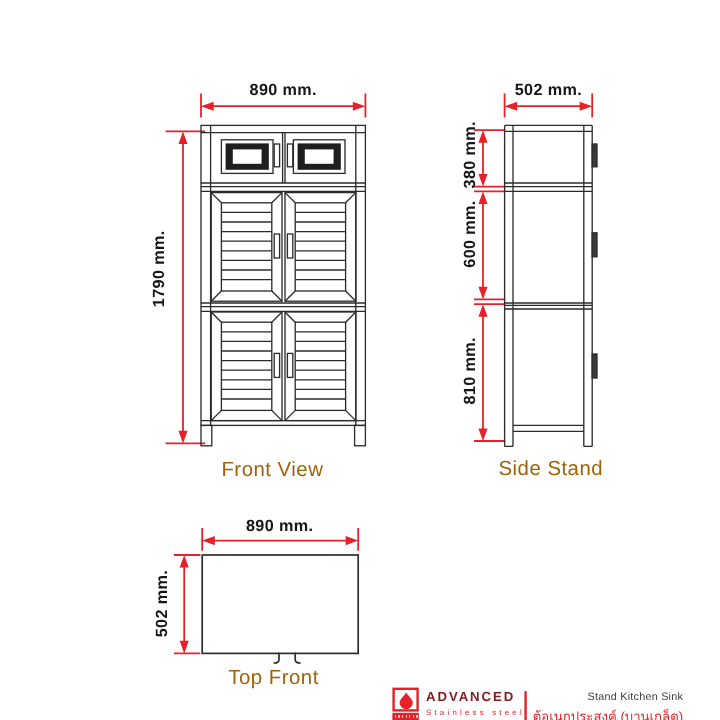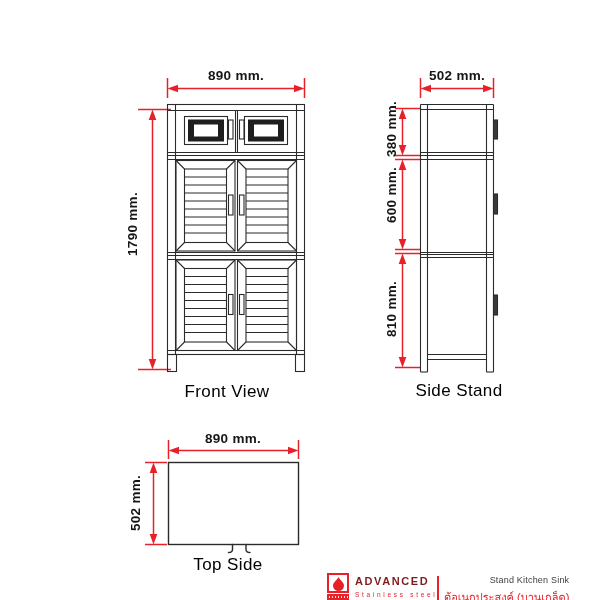--- a/index.html
+++ b/index.html
@@ -9,21 +9,21 @@
   }
   .layer{position:absolute;}
   
   .dim{
     position:absolute;font-size:13.5px;font-weight:bold;color:#161616;
     letter-spacing:.3px;white-space:nowrap;transform:translate(-50%,-50%);
   }
   .dim.rot{transform:translate(-50%,-50%) rotate(-90deg);}
   
   .viewlabel{
-    position:absolute;font-size:17px;color:#000000;white-space:nowrap;
+    position:absolute;font-size:17px;color:#a16207;white-space:nowrap;
     transform:translate(-50%,-50%);letter-spacing:.4px;text-align:right;
   }
   
   .logo-box{
     position:absolute;left:327px;top:531px;width:22px;height:20px;
     border:2px solid #e62129;box-sizing:border-box;background:#fff;
     display:flex;align-items:center;justify-content:center;
   }
   .logo-bar{
     position:absolute;left:327px;top:552px;width:22px;height:6px;
@@ -205,21 +205,21 @@
   <div class="dim" style="left:457px;top:33px">502 mm.</div>
   <div class="dim rot" style="left:391px;top:87px">380 mm.</div>
   <div class="dim rot" style="left:391px;top:153px">600 mm.</div>
   <div class="dim rot" style="left:391px;top:267px">810 mm.</div>
 
   <div class="dim" style="left:233px;top:396px">890 mm.</div>
   <div class="dim rot" style="left:135px;top:461px">502 mm.</div>
 
   <div class="viewlabel" style="left:227px;top:350px">Front View</div>
   <div class="viewlabel" style="left:459px;top:349px">Side Stand</div>
-  <div class="viewlabel" style="left:228px;top:523px">Top Side</div>
+  <div class="viewlabel" style="left:228px;top:523px">Top Front</div>
 
   <div class="logo-box">
     <svg width="13" height="15" viewBox="0 0 13 15">
       <path d="M6.5,1 C8.5,4.5 12,6.5 12,9.5 A5.5,5.5 0 1 1 1,9.5 C1,6.5 4.5,4.5 6.5,1 Z" fill="#e62129"></path>
     </svg>
   </div>
   <div class="logo-bar"></div>
 
   <div class="brand-col">
     <div class="brand">ADVANCED</div>

